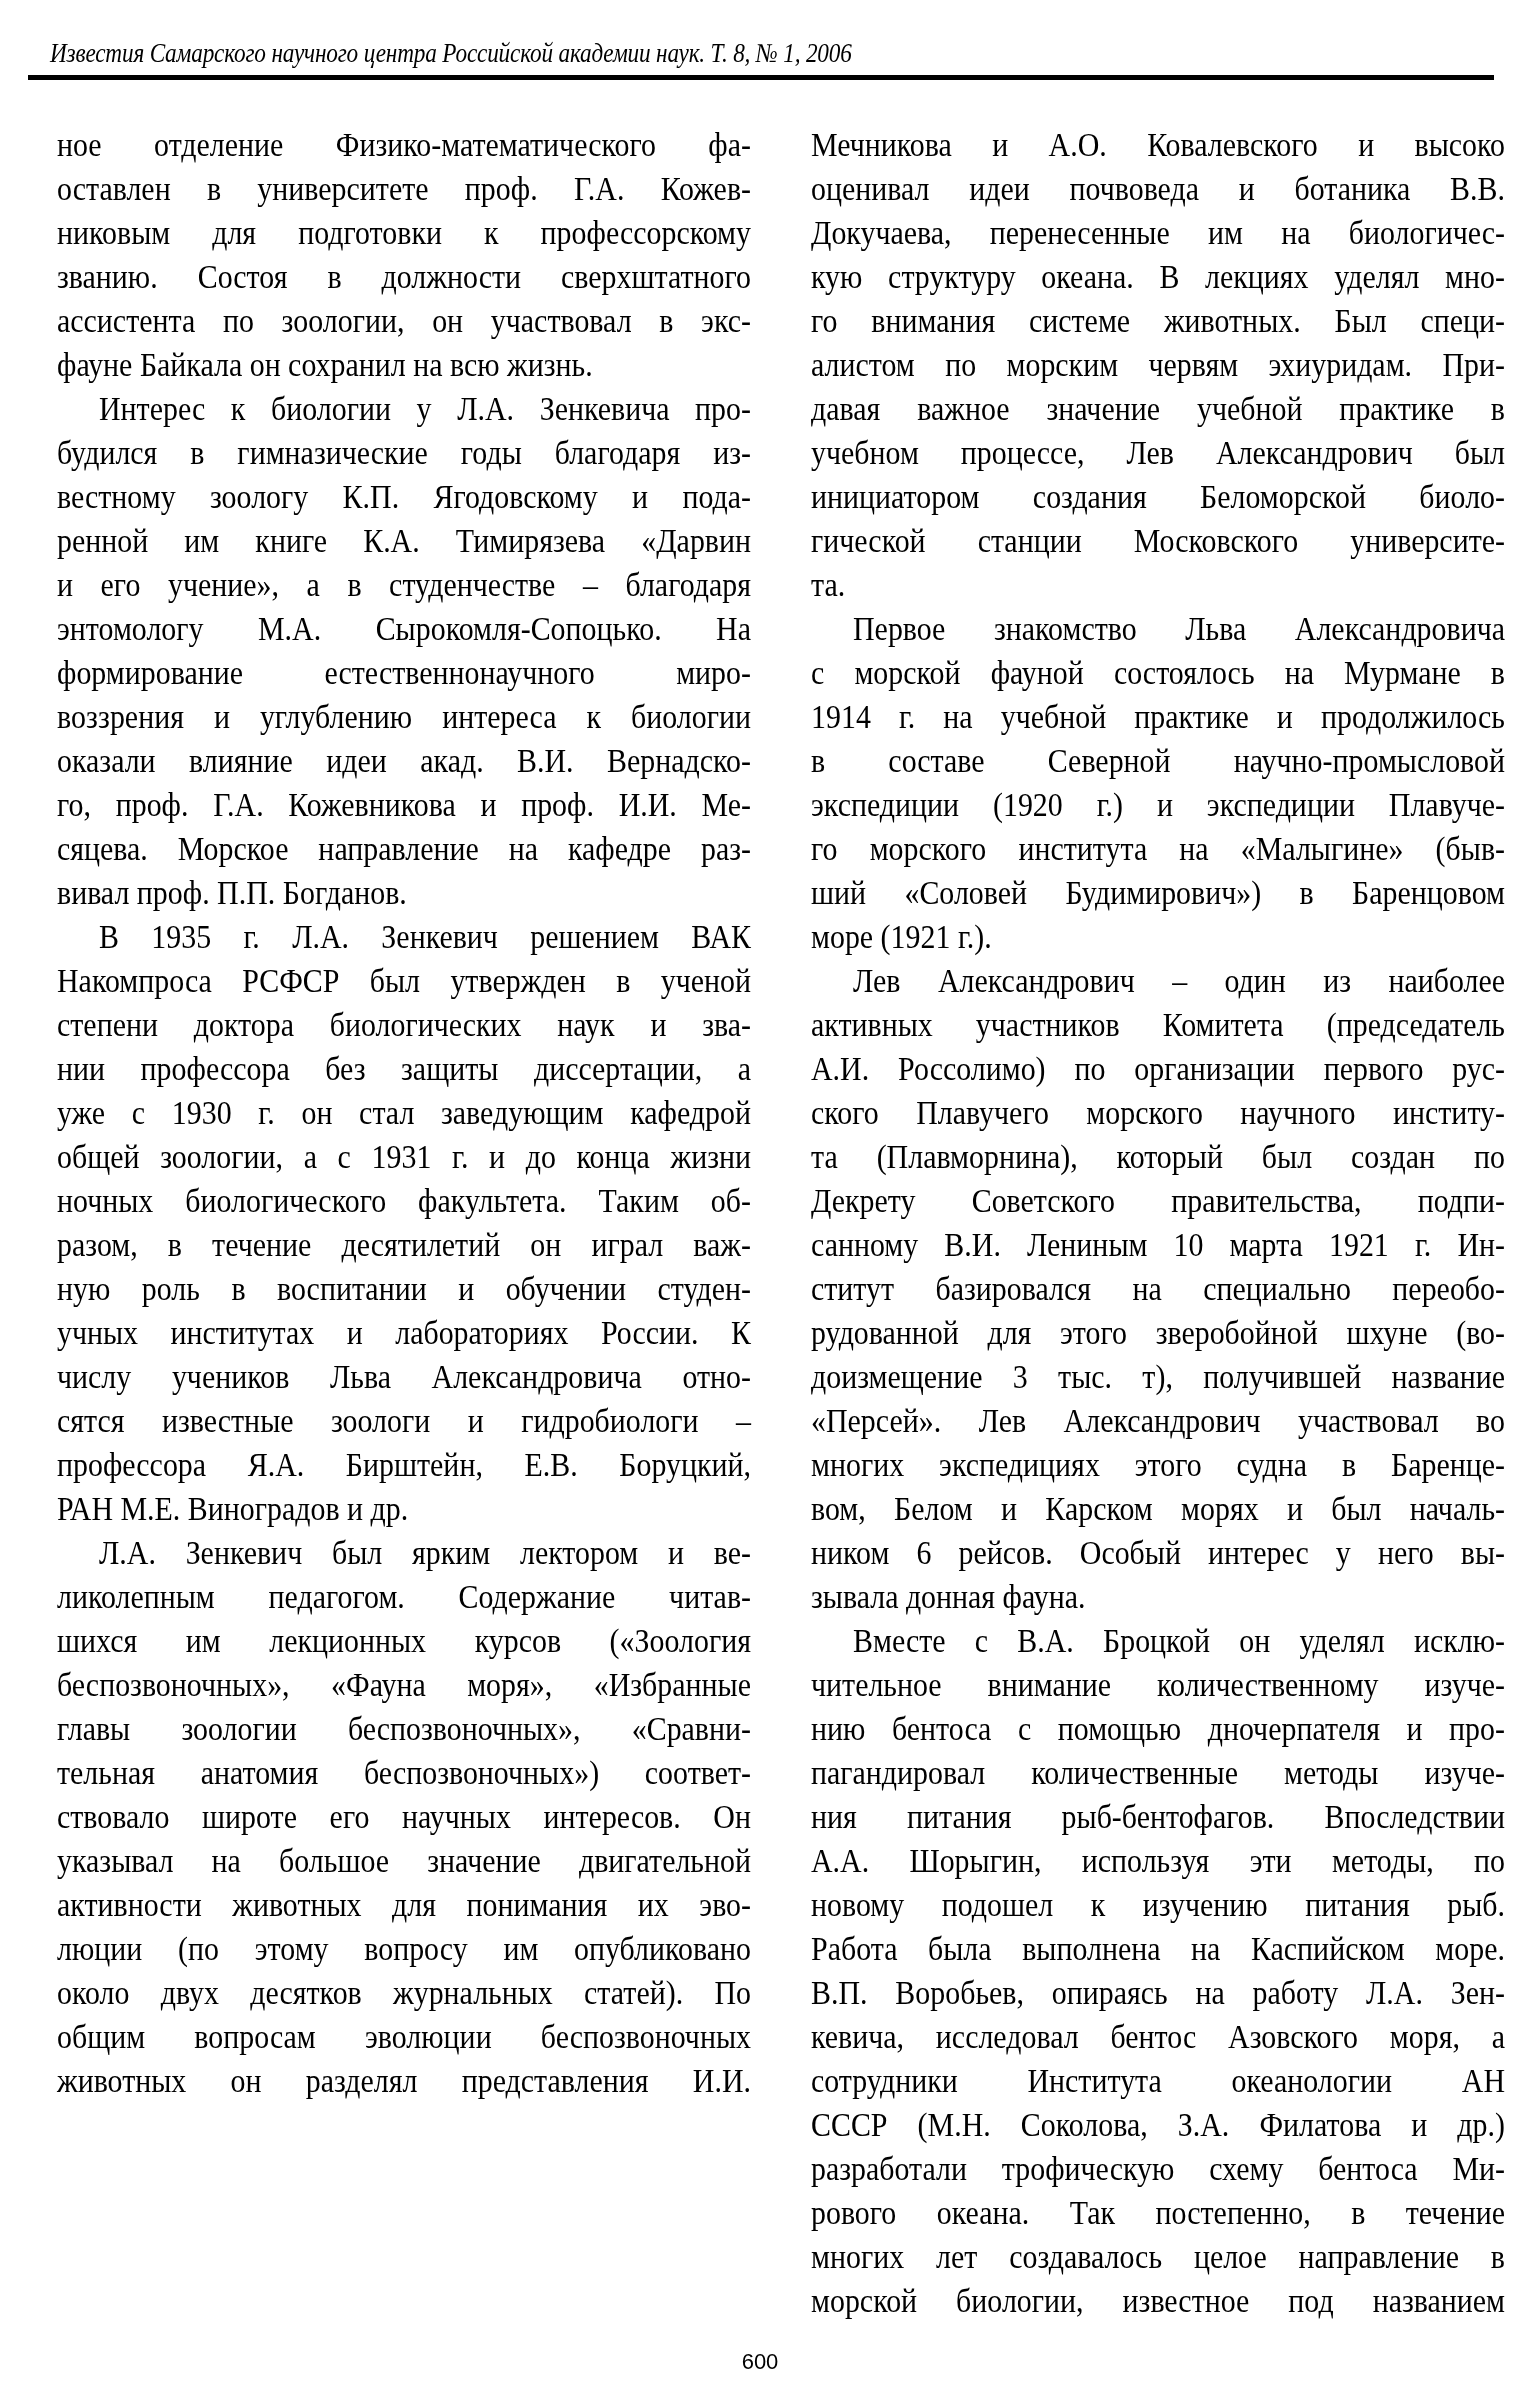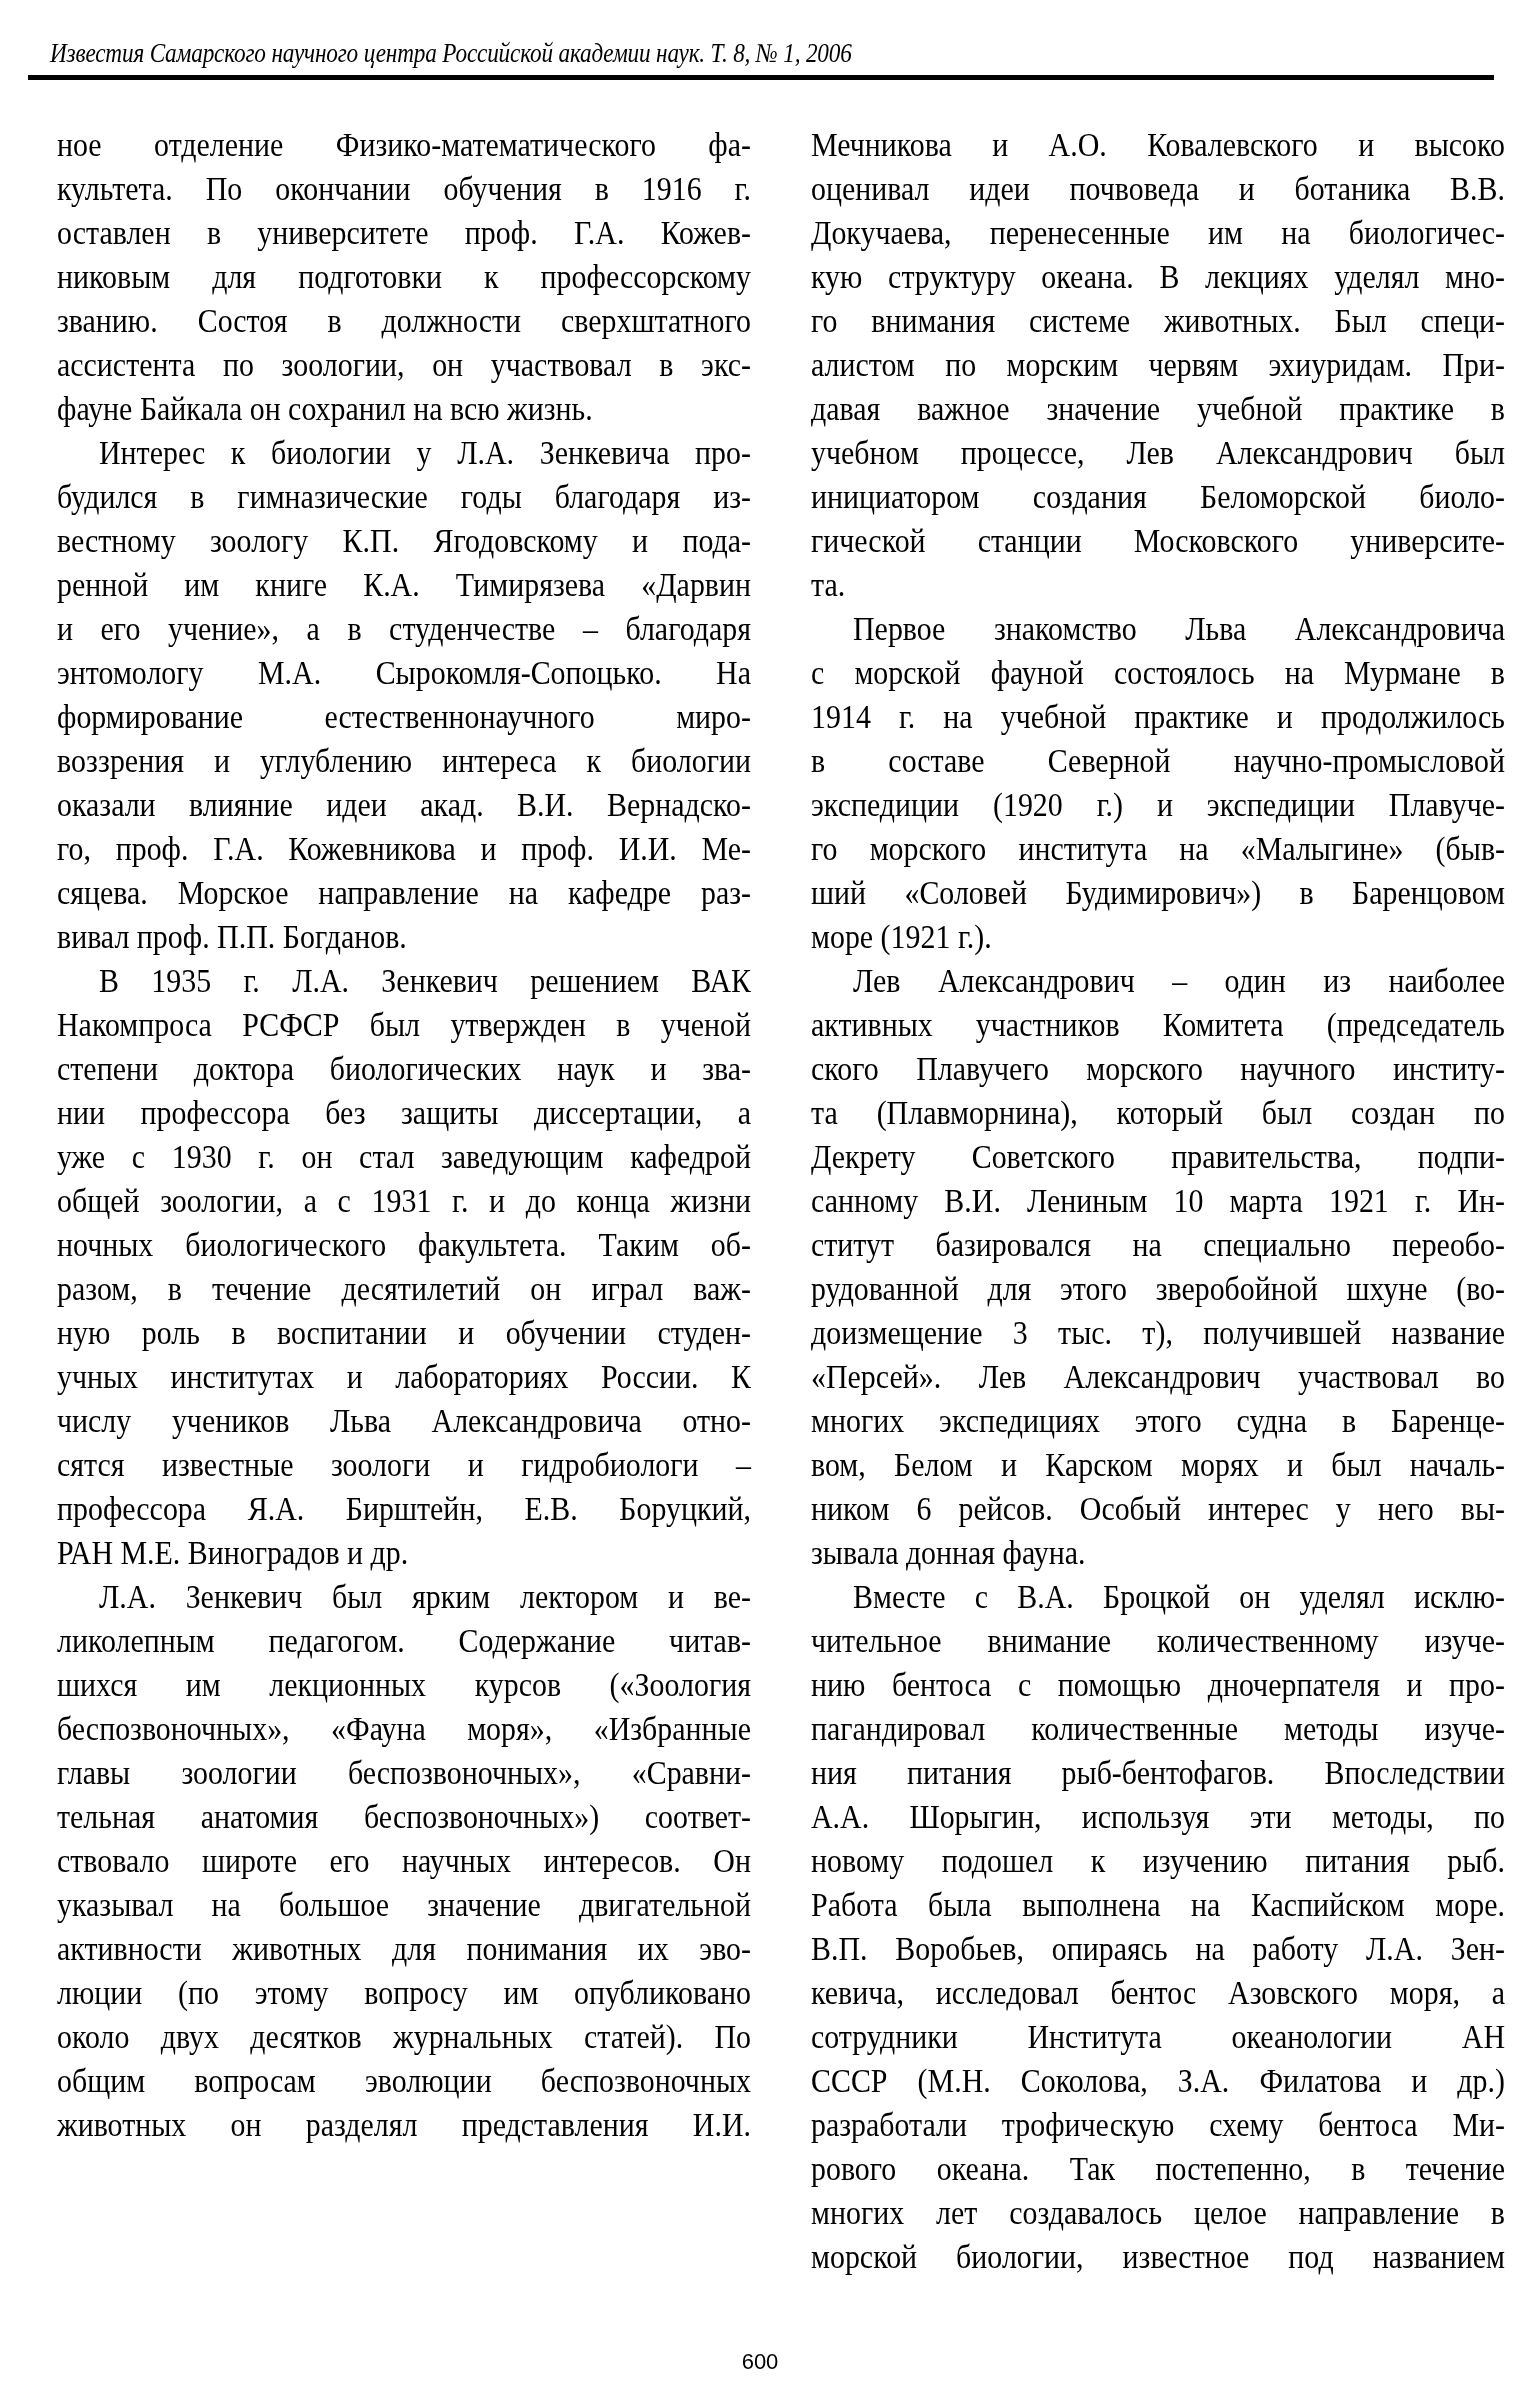--- a/index.html
+++ b/index.html
@@ -82,21 +82,20 @@
     }
   </style>
 </head>
 <body>
 
 <div class="running-header">Известия Самарского научного центра Российской академии наук. Т. 8, № 1, 2006</div>
 <div class="header-rule"></div>
 
 <div class="column left">
     <span class="line"><span class="line-inner" style="text-align-last: justify;">ное отделение Физико-математического фа-</span></span>
-    <span class="line"><span class="line-inner" style="text-align-last: justify;">культета. По окончании обучения в 1916 г.</span></span>
     <span class="line"><span class="line-inner" style="text-align-last: justify;">оставлен в университете проф. Г.А. Кожев-</span></span>
     <span class="line"><span class="line-inner" style="text-align-last: justify;">никовым для подготовки к профессорскому</span></span>
     <span class="line"><span class="line-inner" style="text-align-last: justify;">званию. Состоя в должности сверхштатного</span></span>
     <span class="line"><span class="line-inner" style="text-align-last: justify;">ассистента по зоологии, он участвовал в экс-</span></span>
     <span class="line last"><span class="line-inner" style="text-align-last: left;">фауне Байкала он сохранил на всю жизнь.</span></span>
     <span class="line indent"><span class="line-inner" style="text-align-last: justify;">Интерес к биологии у Л.А. Зенкевича про-</span></span>
     <span class="line"><span class="line-inner" style="text-align-last: justify;">будился в гимназические годы благодаря из-</span></span>
     <span class="line"><span class="line-inner" style="text-align-last: justify;">вестному зоологу К.П. Ягодовскому и пода-</span></span>
     <span class="line"><span class="line-inner" style="text-align-last: justify;">ренной им книге К.А. Тимирязева «Дарвин</span></span>
     <span class="line"><span class="line-inner" style="text-align-last: justify;">и его учение», а в студенчестве – благодаря</span></span>
@@ -150,20 +149,21 @@
     <span class="line indent"><span class="line-inner" style="text-align-last: justify;">Первое знакомство Льва Александровича</span></span>
     <span class="line"><span class="line-inner" style="text-align-last: justify;">с морской фауной состоялось на Мурмане в</span></span>
     <span class="line"><span class="line-inner" style="text-align-last: justify;">1914 г. на учебной практике и продолжилось</span></span>
     <span class="line"><span class="line-inner" style="text-align-last: justify;">в составе Северной научно-промысловой</span></span>
     <span class="line"><span class="line-inner" style="text-align-last: justify;">экспедиции (1920 г.) и экспедиции Плавуче-</span></span>
     <span class="line"><span class="line-inner" style="text-align-last: justify;">го морского института на «Малыгине» (быв-</span></span>
     <span class="line"><span class="line-inner" style="text-align-last: justify;">ший «Соловей Будимирович») в Баренцовом</span></span>
     <span class="line last"><span class="line-inner" style="text-align-last: left;">море (1921 г.).</span></span>
     <span class="line indent"><span class="line-inner" style="text-align-last: justify;">Лев Александрович – один из наиболее</span></span>
     <span class="line"><span class="line-inner" style="text-align-last: justify;">активных участников Комитета (председатель</span></span>
+    <span class="line"><span class="line-inner" style="text-align-last: justify;">А.И. Россолимо) по организации первого рус-</span></span>
     <span class="line"><span class="line-inner" style="text-align-last: justify;">ского Плавучего морского научного институ-</span></span>
     <span class="line"><span class="line-inner" style="text-align-last: justify;">та (Плавморнина), который был создан по</span></span>
     <span class="line"><span class="line-inner" style="text-align-last: justify;">Декрету Советского правительства, подпи-</span></span>
     <span class="line"><span class="line-inner" style="text-align-last: justify;">санному В.И. Лениным 10 марта 1921 г. Ин-</span></span>
     <span class="line"><span class="line-inner" style="text-align-last: justify;">ститут базировался на специально переобо-</span></span>
     <span class="line"><span class="line-inner" style="text-align-last: justify;">рудованной для этого зверобойной шхуне (во-</span></span>
     <span class="line"><span class="line-inner" style="text-align-last: justify;">доизмещение 3 тыс. т), получившей название</span></span>
     <span class="line"><span class="line-inner" style="text-align-last: justify;">«Персей». Лев Александрович участвовал во</span></span>
     <span class="line"><span class="line-inner" style="text-align-last: justify;">многих экспедициях этого судна в Баренце-</span></span>
     <span class="line"><span class="line-inner" style="text-align-last: justify;">вом, Белом и Карском морях и был началь-</span></span>

